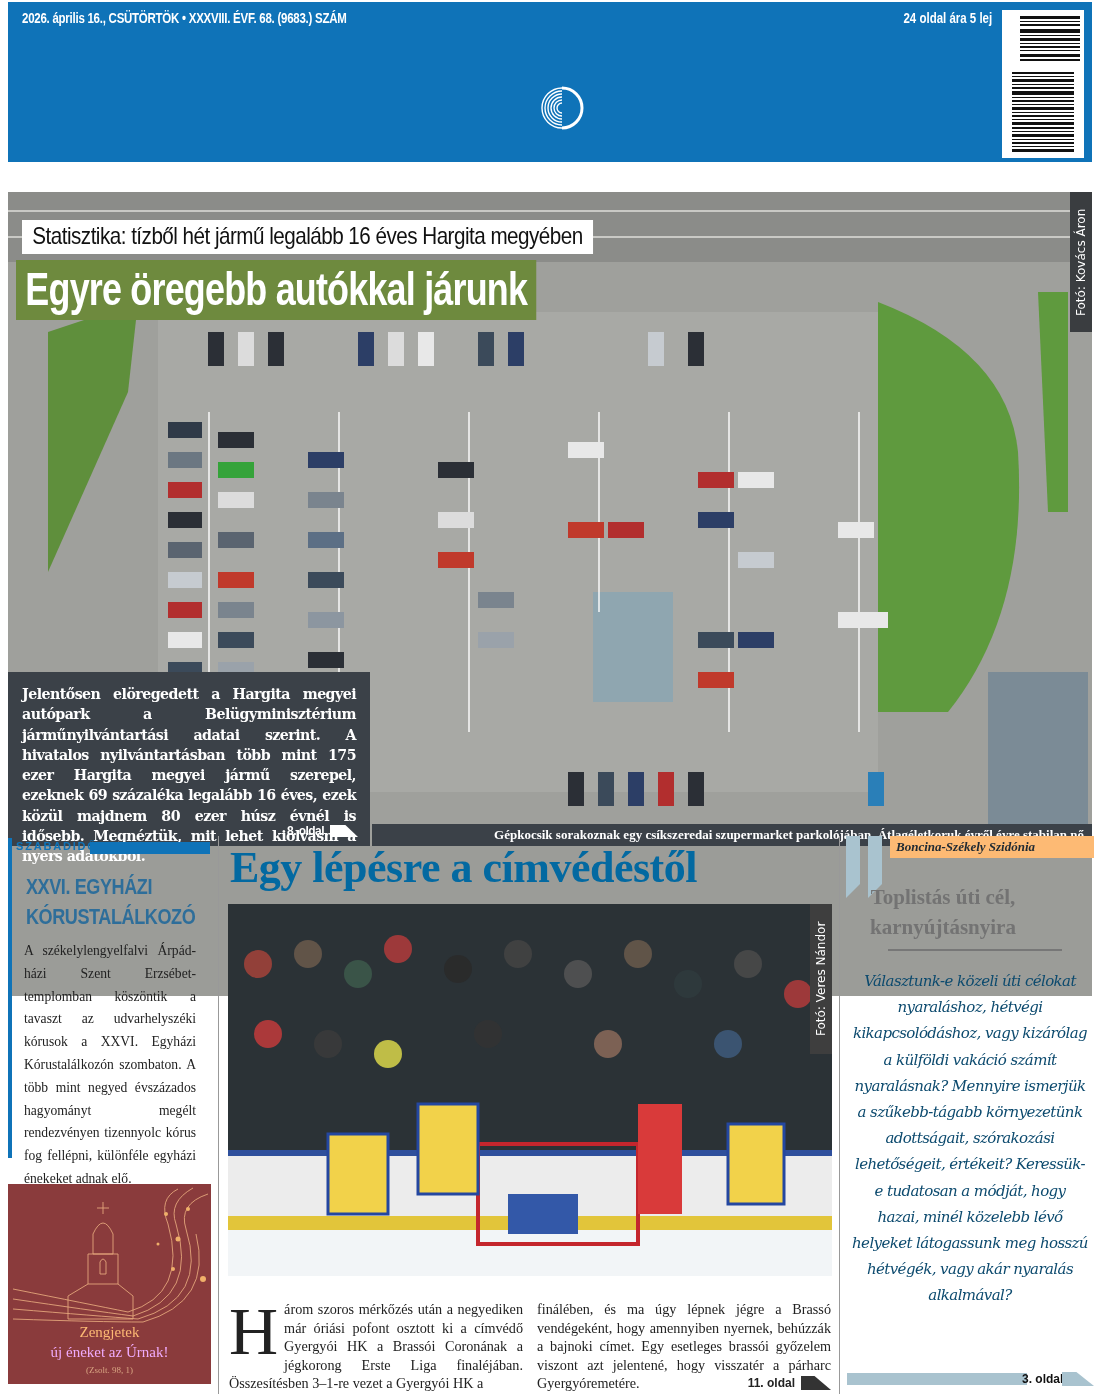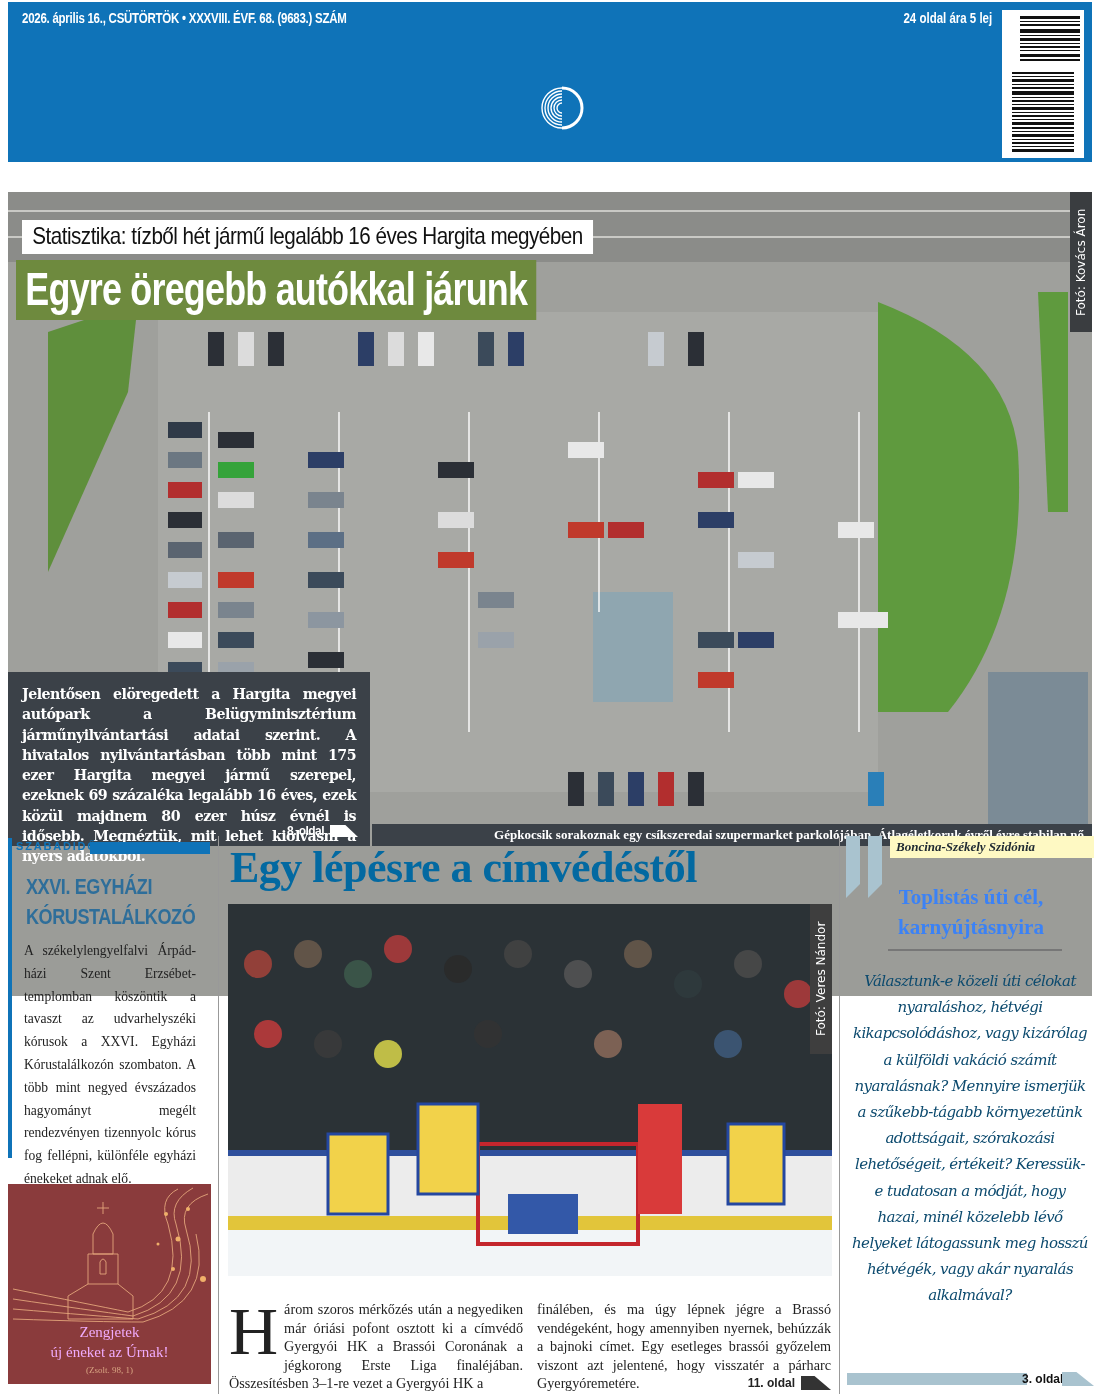--- a/index.html
+++ b/index.html
@@ -31,38 +31,38 @@
   .rule-left { position: absolute; left: 8px; top: 838px; width: 4px; height: 320px; background: #0f73b8; }
   .section-tag { position: absolute; left: 16px; top: 840px; font: bold 11px "Liberation Sans", sans-serif; color: #0f73b8; letter-spacing: 1.8px; }
   .section-bar { position: absolute; left: 90px; top: 842px; width: 120px; height: 12px; background: #0f73b8; }
   .left-title { position: absolute; left: 26px; top: 872px; width: 180px; color: #2e6e9a; font: bold 22px/30px "Liberation Sans", sans-serif; transform: scaleX(0.82); transform-origin: left; letter-spacing: -0.5px; }
   .left-body { position: absolute; left: 24px; top: 940px; width: 172px; font: 13.6px/22.8px "Liberation Serif", serif; color: #222; text-align: justify; hyphens: auto; }
   .vrule-1 { position: absolute; left: 218px; top: 836px; width: 1px; height: 558px; background: #999; }
   .vrule-2 { position: absolute; left: 839px; top: 836px; width: 1px; height: 558px; background: #999; }
 
   .promo { position: absolute; left: 8px; top: 1184px; width: 203px; height: 200px; background: #8a3b3c; overflow: hidden; }
   .promo svg { position: absolute; inset: 0; }
-  .promo-line1 { position: absolute; width: 100%; top: 140px; text-align: center; color: #f0abfc; font: 15px "Liberation Serif", serif; }
+  .promo-line1 { position: absolute; width: 100%; top: 140px; text-align: center; color: #fdba74; font: 15px "Liberation Serif", serif; }
   .promo-line2 { position: absolute; width: 100%; top: 160px; text-align: center; color: #f0abfc; font: 15px "Liberation Serif", serif; }
   .promo-line3 { position: absolute; width: 100%; top: 181px; text-align: center; color: #d9a583; font: 9px "Liberation Serif", serif; }
 
   
   .center-title { position: absolute; left: 230px; top: 842px; font: bold 44px "Liberation Serif", serif; color: #0369a1; letter-spacing: -0.5px; white-space: nowrap; }
   .hockey { position: absolute; left: 228px; top: 904px; width: 604px; height: 372px; overflow: hidden; background: #20262b; }
   .hockey-credit { position: absolute; right: 0; top: 0; width: 22px; height: 150px; background: #3e3e3e; color: #fff; font: 12px "DejaVu Sans", sans-serif; writing-mode: vertical-rl; transform: rotate(180deg); display: flex; align-items: center; justify-content: center; }
   .article { position: absolute; left: 229px; top: 1300px; width: 602px; display: flex; gap: 14px; }
   .article .c { width: 294px; font: 14.2px/18.5px "Liberation Serif", serif; color: #222; text-align: justify; }
   .dropcap { float: left; font: 68px/58px "Liberation Serif", serif; margin: 2px 6px 0 0; color: #222; }
   .art-ref { display: inline-flex; align-items: flex-start; gap: 6px; float: right; font: bold 12px "Liberation Sans", sans-serif; margin-top: 2px; }
   .art-ref .tri-d { display: inline-block; width: 30px; height: 14px; background: #333; clip-path: polygon(0 0, 45% 0, 100% 100%, 0 100%); }
 
   
   .quote-marks { position: absolute; left: 846px; top: 836px; width: 40px; height: 62px; }
-  .author-bar { position: absolute; left: 890px; top: 836px; width: 204px; height: 22px; background: #fef9c3; color: #1f2a33; font: italic bold 13px/22px "Liberation Serif", serif; padding-left: 6px; }
-  .right-title { position: absolute; left: 860px; top: 882px; width: 222px; text-align: center; font: bold 21px/30px "Liberation Serif", serif; color: #3b82f6; }
+  .author-bar { position: absolute; left: 890px; top: 836px; width: 204px; height: 22px; background: #fdba74; color: #1f2a33; font: italic bold 13px/22px "Liberation Serif", serif; padding-left: 6px; }
+  .right-title { position: absolute; left: 832px; top: 882px; width: 222px; text-align: center; font: bold 21px/30px "Liberation Serif", serif; color: #737373; }
   .right-rule { position: absolute; left: 888px; top: 949px; width: 174px; height: 2px; background: #777; }
   .right-body { position: absolute; left: 852px; top: 968px; width: 236px; text-align: center; font: italic 15px/26.2px "DejaVu Serif", serif; color: #0c4a6e; letter-spacing: -0.6px; }
   .right-ref-bar { position: absolute; left: 847px; top: 1373px; width: 180px; height: 12px; background: #a9c3cf; }
   .right-ref-label { position: absolute; left: 1022px; top: 1372px; font: bold 12px "Liberation Sans", sans-serif; color: #111; }
   .right-ref-tri { position: absolute; left: 1062px; top: 1372px; width: 32px; height: 14px; background: #a9c3cf; clip-path: polygon(0 0, 45% 0, 100% 100%, 0 100%); }
 </style>
 </head>
 <body>
 
 <header class="masthead">

